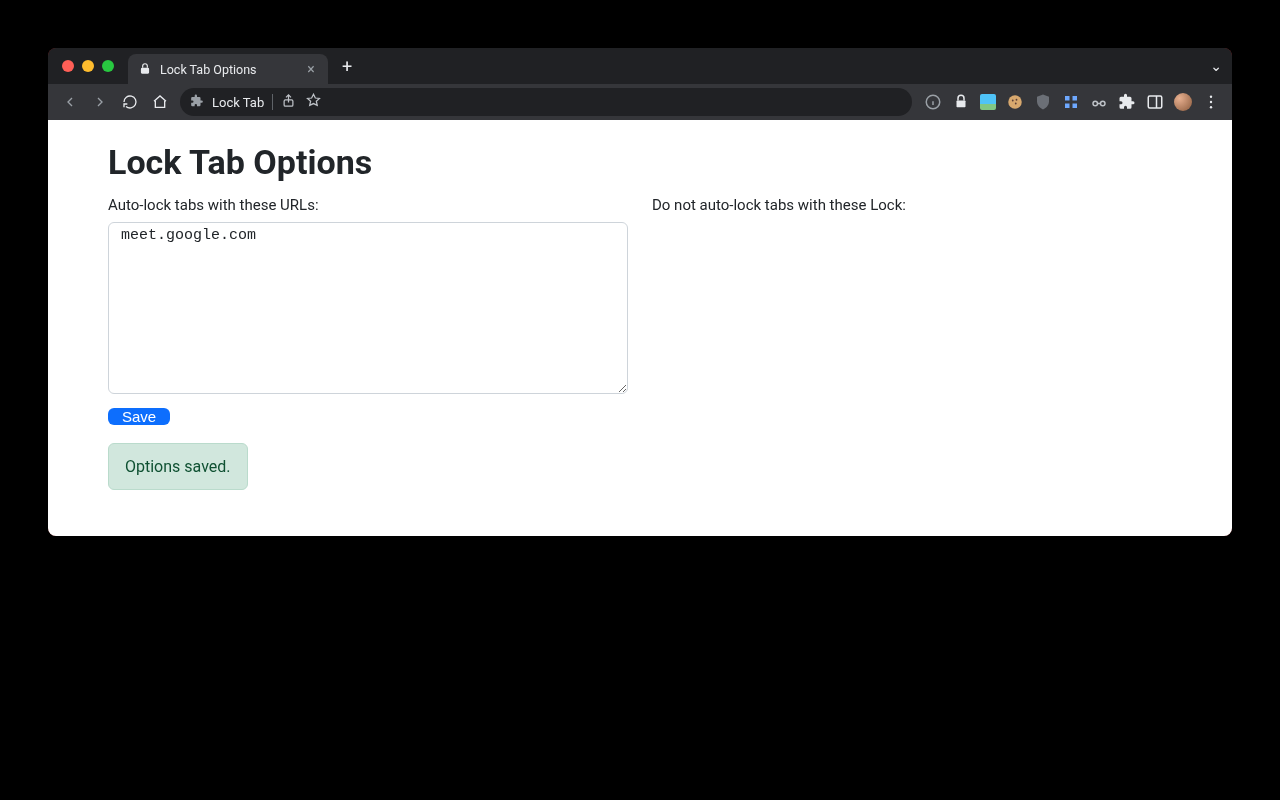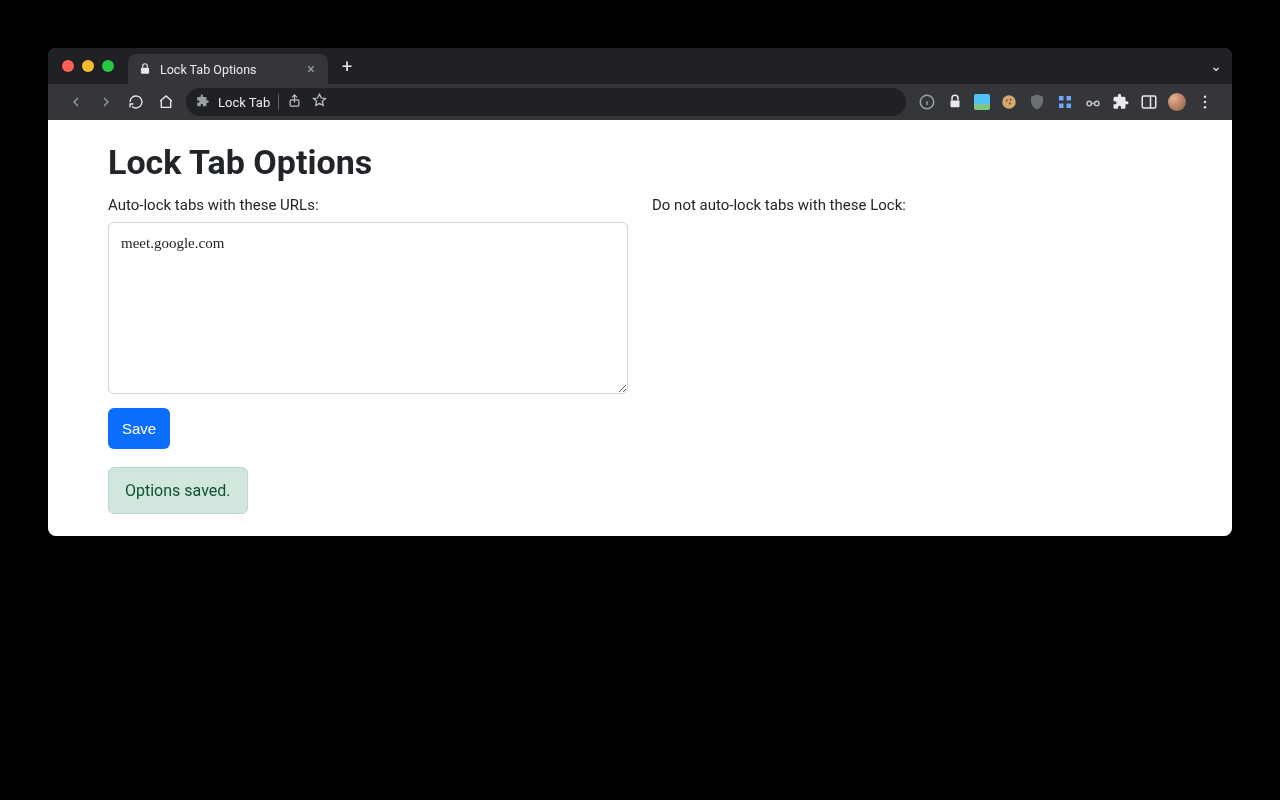--- a/index.html
+++ b/index.html
@@ -80,21 +80,21 @@
       position: absolute;
       right: 10px;
       color: #e8eaed;
       font-size: 14px;
       cursor: pointer;
     }
     .toolbar {
       background: #35363a;
       height: 36px;
       display:flex; align-items:center;
-      padding: 0 14px;
+      padding: 0 8px;
       gap: 2px;
     }
     .nav-btn {
       width: 28px; height: 28px;
       display:flex; align-items:center; justify-content:center;
       color:#9aa0a6;
       border-radius: 50%;
       cursor:pointer;
     }
     .nav-btn.sharp { color:#e8eaed; }
@@ -152,35 +152,35 @@
     .col-label {
       font-size: 15px;
       color: #212529;
       margin-bottom: 8px;
     }
     textarea.rules {
       width: 100%;
       height: 172px;
       border: 1px solid #ced4da;
       border-radius: 6px;
-      padding: 10px 12px;
-      font-family: Liberation Serif, serif;
+      padding: 2px 12px;
+      font-family: Liberation Mono, monospace;
       font-size: 15px;
       line-height: 1.4;
       color: #212529;
       resize: both;
     }
     textarea.rules::placeholder { color:#6c757d; }
     .save-btn {
       margin-top: 14px;
       background: #0d6efd;
       color: #fff;
       border: none;
       border-radius: 6px;
-      padding: 12px 14px;
+      padding: 0 14px;
       font-size: 15px;
       cursor: pointer;
       width: fit-content;
     }
     .alert-success {
       margin-top: 18px;
       background: #d1e7dd;
       border: 1px solid #badbcc;
       color: #0f5132;
       border-radius: 6px;

